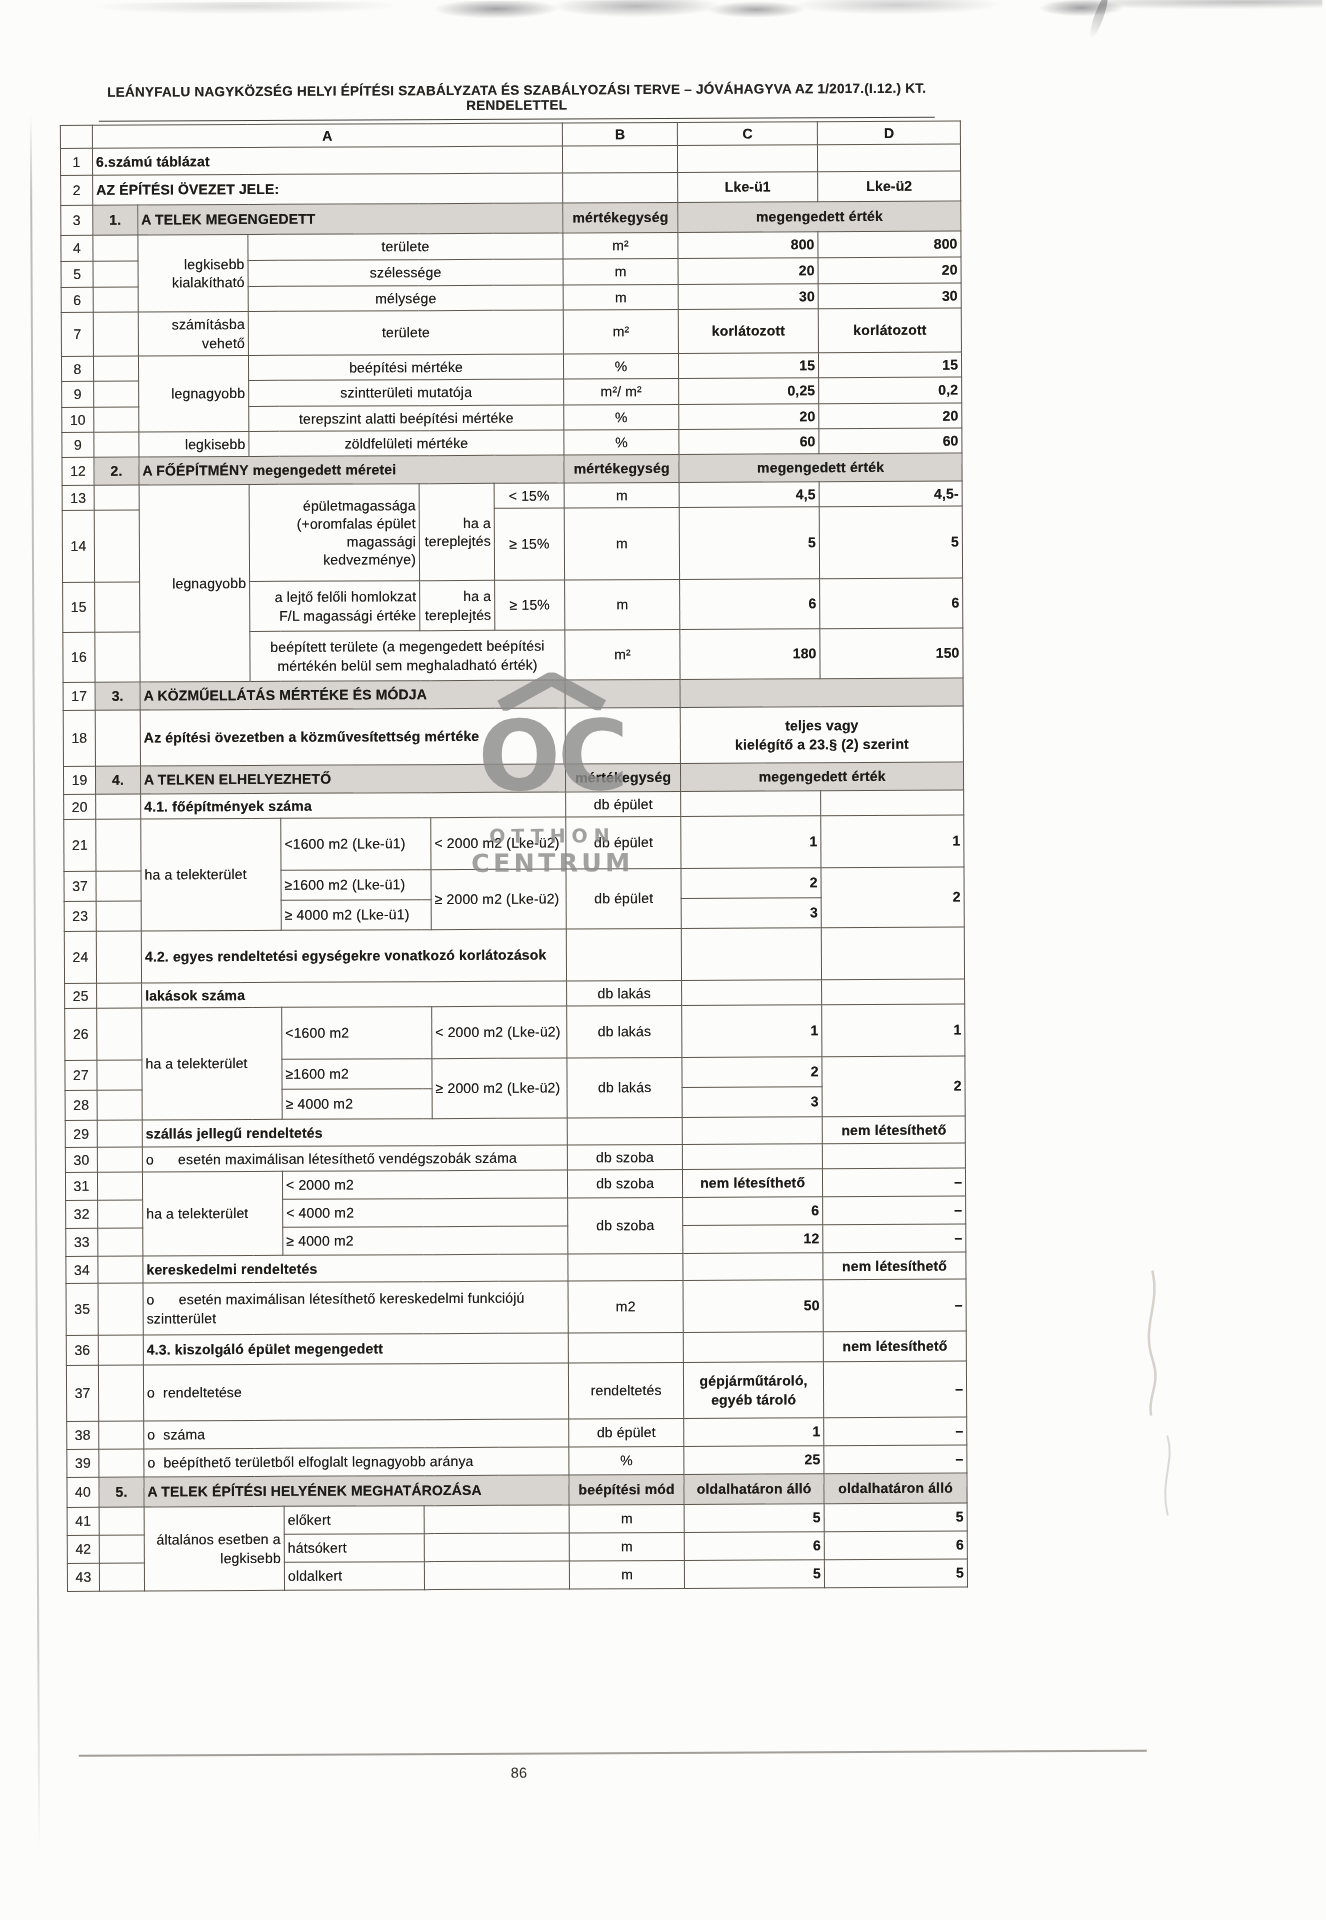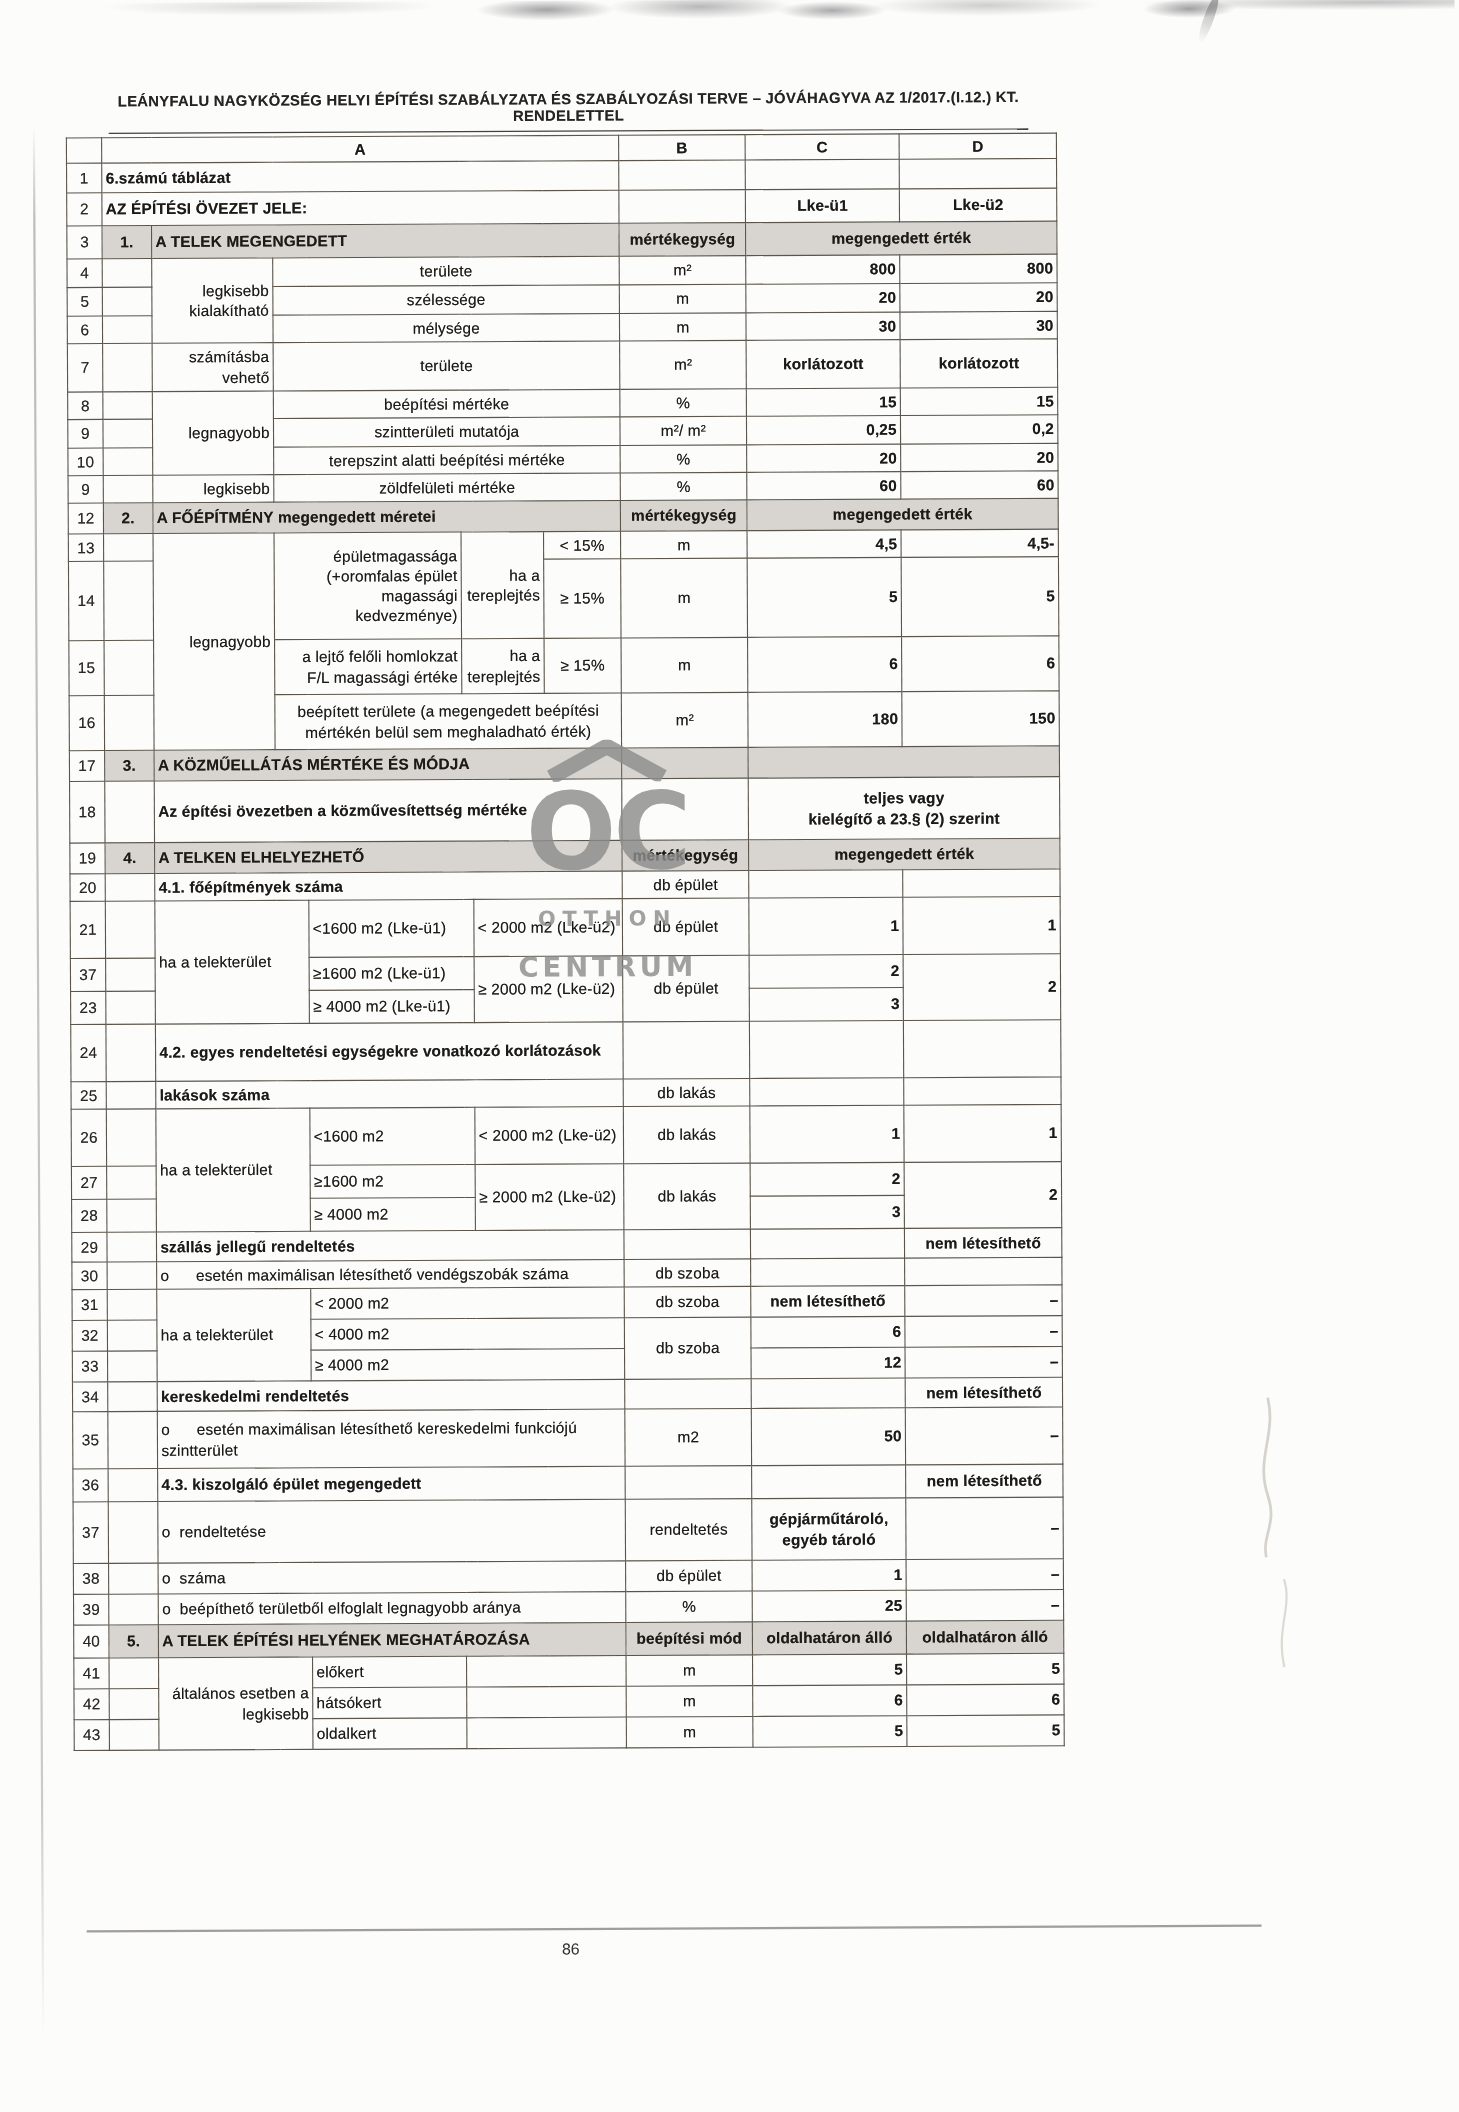--- a/index.html
+++ b/index.html
@@ -56,21 +56,21 @@
   .val{text-align:right;font-weight:bold;font-size:16px}
   .valS{text-align:center;font-weight:bold;font-size:14px}
   .pre{white-space:pre-wrap}
 
   
   .wm{position:absolute;left:468px;top:672px;width:168px;text-align:center;
     color:rgba(140,140,140,.82);pointer-events:none}
   .wm svg{display:block;margin:0 auto 1px}
   .wm-oc{font-family:"DejaVu Sans",sans-serif;font-weight:bold;font-size:97px;line-height:.93;letter-spacing:-3px}
   .wm-l1{font-family:"DejaVu Sans",sans-serif;font-weight:bold;font-size:19px;letter-spacing:6px;margin-top:23px}
-  .wm-l2{font-family:"DejaVu Sans",sans-serif;font-weight:bold;font-size:25px;letter-spacing:3.5px;margin-top:18px}
+  .wm-l2{font-family:"DejaVu Sans",sans-serif;font-weight:bold;font-size:25px;letter-spacing:3.5px;margin-top:2px}
 </style>
 </head>
 <body>
 
 <div class="scan">
 
   <div class="smudge"></div>
 
   <div class="streak"></div>
   <div class="edge"></div>

